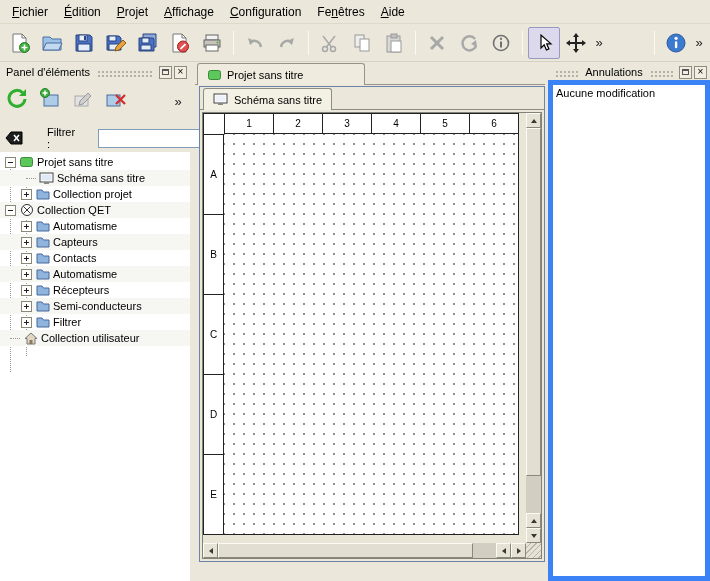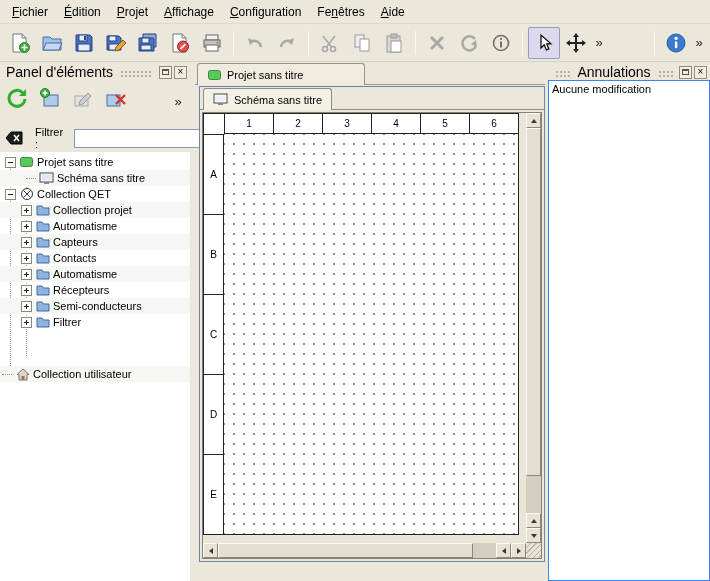--- a/index.html
+++ b/index.html
@@ -17,45 +17,45 @@
   .tbtn{width:32px;height:32px;display:flex;align-items:center;justify-content:center;border:1px solid transparent;border-radius:2px;flex:none;}
   .tbtn.checked{background:#dcd9ec;border:1px solid #9a98c2;}
   .tsep{width:1px;height:24px;background:#c8c4b4;border-right:1px solid #fafaf4;margin:0 5px;flex:none;}
   .tspacer{flex:1;}
   .chev{font-size:13px;color:#222;width:14px;text-align:center;flex:none;}
 
   
   .left-dock{position:absolute;left:0;top:64px;width:190px;bottom:0;}
   .right-dock{position:absolute;left:548px;top:64px;width:162px;bottom:0;}
   .dock-titlebar{height:16px;display:flex;align-items:center;padding:0 3px;}
-  .dock-title{font-size:14px;padding:0 3px;white-space:nowrap;}
+  .dock-title{font-size:11px;padding:0 3px;white-space:nowrap;}
   .grip{flex:1;height:8px;margin:3px 4px 0;background-image:radial-gradient(#b5b2a2 1px,transparent 1.3px);background-size:4px 4px;}
   .dock-btn{width:13px;height:13px;border:1px solid #8f8d7d;background:#f2efe2;display:flex;align-items:center;justify-content:center;margin-left:2px;font-size:10px;line-height:10px;flex:none;}
   .float-sq{width:7px;height:6px;border:1px solid #555;border-top-width:2px;}
 
   
   .panel-toolbar{height:44px;position:relative;padding:3px 2px;display:flex;gap:3px;}
   .pbtn{width:30px;height:30px;display:flex;align-items:center;justify-content:center;border:1px solid transparent;border-radius:2px;flex:none;}
   .panel-overflow{position:absolute;right:5px;top:14px;}
 
   
-  .filter-row{height:28px;display:flex;align-items:center;gap:11px;padding:0 4px;}
+  .filter-row{height:28px;display:flex;align-items:center;gap:23px;padding:0 4px;}
   .filter-input{flex:1;height:19px;border:1px solid #7f9db9;background:#fff;font:11px "Liberation Sans",sans-serif;padding:0 2px;}
 
   
   .tree{position:absolute;left:0;top:88px;right:0;bottom:0;background:#fff;overflow:hidden;}
   .guides{position:absolute;left:0;top:2px;right:0;bottom:0;}
   .g{position:absolute;width:0;border-left:1px dotted #9a9890;}
   .rows{position:absolute;left:0;top:2px;right:0;}
   .tree-row{height:16px;display:flex;align-items:center;cursor:default;}
   .tree-row:nth-child(even){background:#f6f6f2;}
   .tree-row.lvl0{padding-left:5px;}
   .tree-row.lvl1{padding-left:21px;}
   .tree-row.lvl1leaf{padding-left:26px;}
-  .tree-row.lvl0leaf{padding-left:2px;margin-top:36px;}
+  .tree-row.lvl0leaf{padding-left:10px;}
   .stub{width:10px;border-top:1px dotted #9a9890;align-self:center;flex:none;}
   .exp{width:11px;height:11px;border:1px solid #8a8878;background:#fff;position:relative;flex:none;z-index:2;}
   .exp::before{content:"";position:absolute;left:2px;right:2px;top:4px;border-top:1px solid #222;}
   .exp.plus::after{content:"";position:absolute;top:2px;bottom:2px;left:4px;border-left:1px solid #222;}
   .ticon{width:15px;height:13px;margin:0 3px;display:flex;align-items:center;justify-content:center;flex:none;}
   .tlabel{white-space:nowrap;}
 
   
   .center{position:absolute;left:195px;top:62px;width:350px;height:519px;}
   .mdi-tabbar{position:relative;height:23px;border-bottom:1px solid #96948a;}
@@ -77,21 +77,21 @@
   .vscroll .sthumb{left:0;width:15px;}
   .hscroll .sthumb{top:0;height:15px;}
   .tri{display:block;width:0;height:0;}
   .tri.up{border-left:3px solid transparent;border-right:3px solid transparent;border-bottom:4px solid #3a382f;}
   .tri.down{border-left:3px solid transparent;border-right:3px solid transparent;border-top:4px solid #3a382f;}
   .tri.left{border-top:3px solid transparent;border-bottom:3px solid transparent;border-right:4px solid #3a382f;}
   .tri.right{border-top:3px solid transparent;border-bottom:3px solid transparent;border-left:4px solid #3a382f;}
   .scorner{position:absolute;right:0;bottom:0;width:15px;height:15px;background:#e6e3d6;background-image:repeating-linear-gradient(135deg,transparent 0 3px,#b8b5a5 3px 4px);}
 
   
-  .undo-list{position:absolute;left:0;top:16px;right:0;bottom:0;background:#fff;border:1px solid #3b82f6;}
+  .undo-list{position:absolute;left:0;top:16px;right:0;bottom:0;background:#fff;border:5px solid #3b82f6;}
   .undo-item{padding:2px 3px;white-space:nowrap;}
 
   svg{display:block;}
 </style>
 </head>
 <body>
 
 <div class="app">
 
   <div class="menubar">
@@ -356,38 +356,38 @@
             <span class="stub"></span>
             <span class="ticon">
               <svg width="15" height="13" viewBox="0 0 15 13">
                 <rect x="1" y="1" width="13" height="9" fill="#fff" stroke="#444"></rect>
                 <rect x="2.5" y="2.5" width="10" height="6" fill="#dfe9f5"></rect>
                 <rect x="5" y="10" width="5" height="2" fill="#888"></rect>
               </svg>
             </span>
             <span class="tlabel">Schéma sans titre</span>
           </div>
+        <div class="tree-row lvl1">
+            <span class="exp plus"></span>
+            <span class="ticon">
+              <svg width="14" height="12" viewBox="0 0 14 12">
+                <path d="M1 2h5l1.5 2H13v7H1z" fill="#8fb4de" stroke="#46699b"></path>
+              </svg>
+            </span>
+            <span class="tlabel">Collection projet</span>
+          </div>
         <div class="tree-row lvl0">
             <span class="exp minus"></span>
             <span class="ticon">
               <svg width="14" height="14" viewBox="0 0 14 14">
                 <circle cx="7" cy="7" r="5.5" fill="#fff" stroke="#333"></circle>
                 <path d="M3.5 3.5l7 7M10.5 3.5l-7 7" stroke="#333"></path>
               </svg>
             </span>
             <span class="tlabel">Collection QET</span>
-          </div>
-        <div class="tree-row lvl1">
-            <span class="exp plus"></span>
-            <span class="ticon">
-              <svg width="14" height="12" viewBox="0 0 14 12">
-                <path d="M1 2h5l1.5 2H13v7H1z" fill="#8fb4de" stroke="#46699b"></path>
-              </svg>
-            </span>
-            <span class="tlabel">Collection projet</span>
           </div>
         <div class="tree-row lvl1">
             <span class="exp plus"></span>
             <span class="ticon">
               <svg width="14" height="12" viewBox="0 0 14 12">
                 <path d="M1 2h5l1.5 2H13v7H1z" fill="#8fb4de" stroke="#46699b"></path>
               </svg>
             </span>
             <span class="tlabel">Automatisme</span>
           </div>

